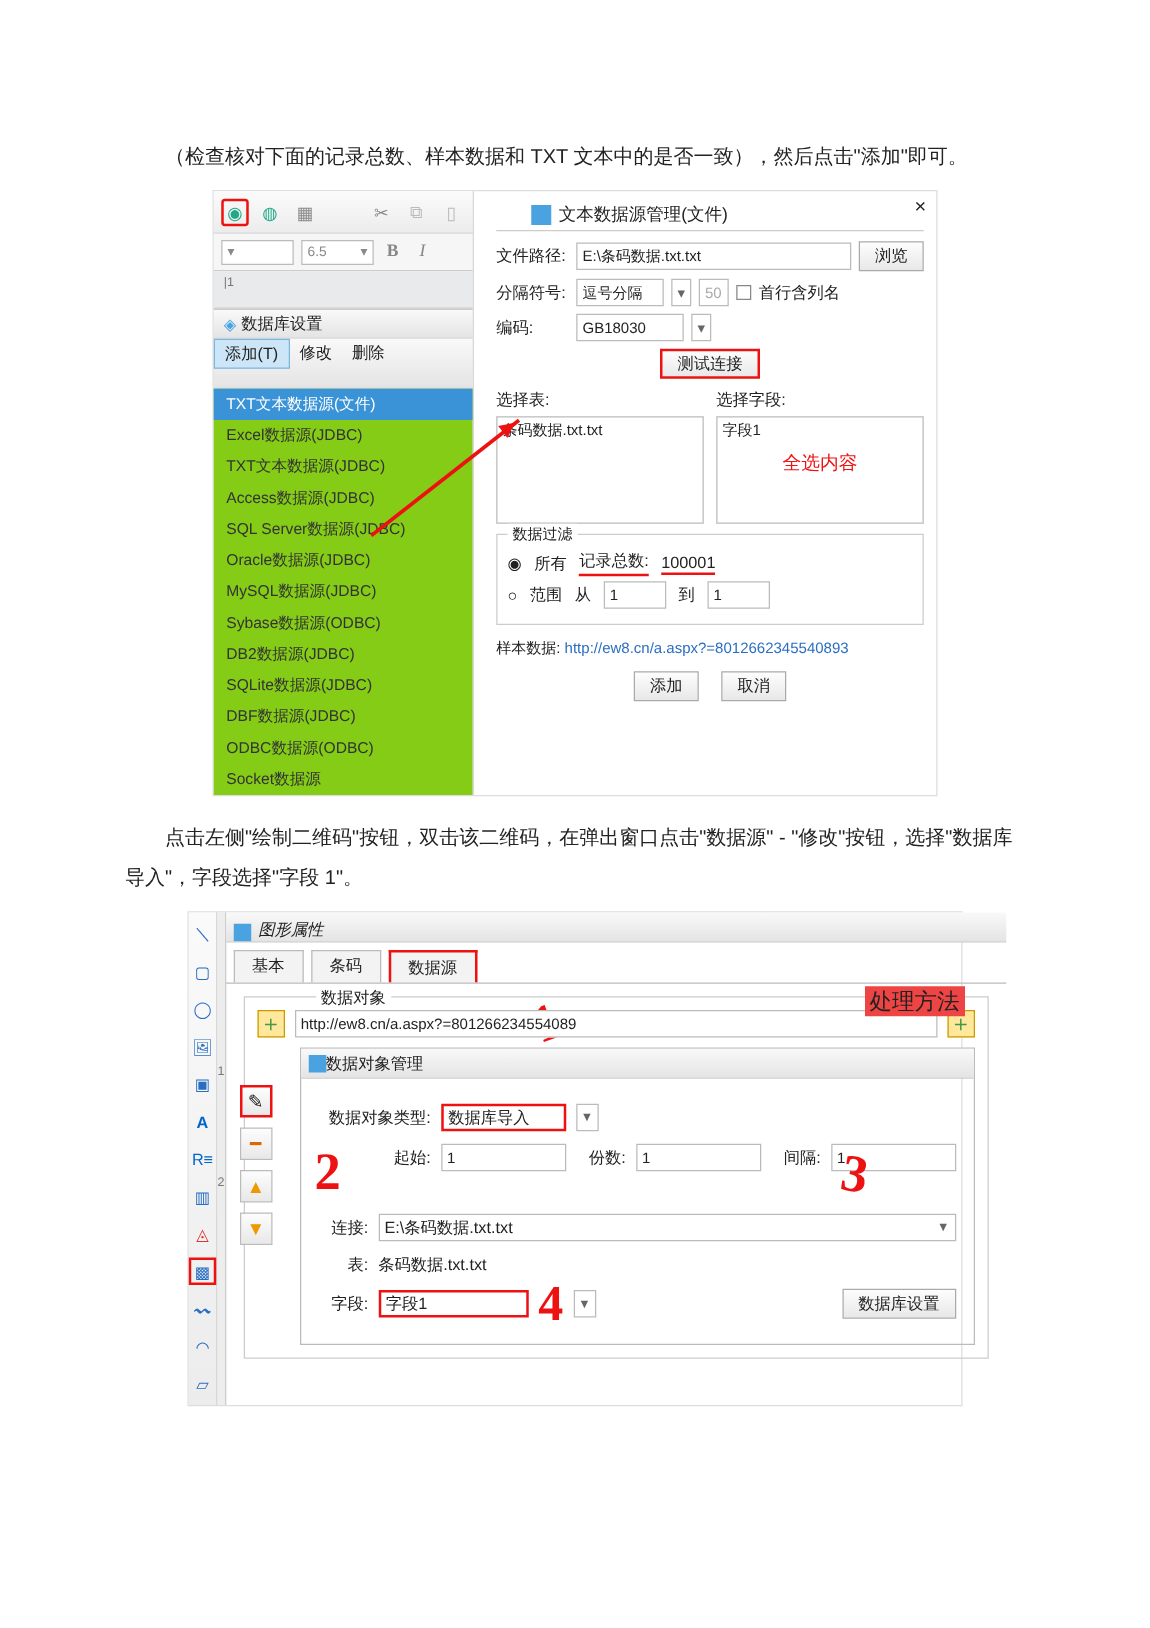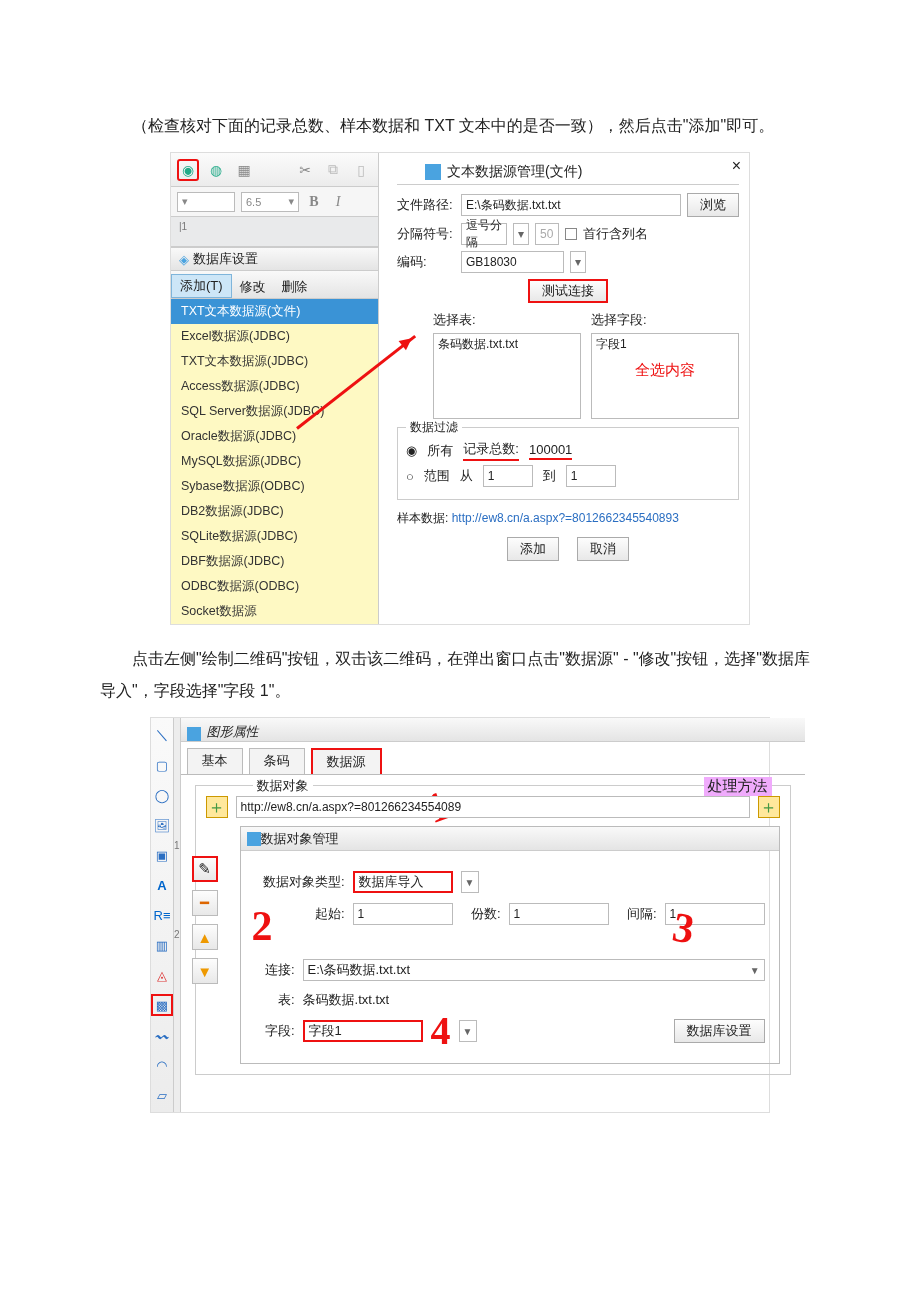--- a/index.html
+++ b/index.html
@@ -62,30 +62,30 @@
   }
   .f1-fontrow .bi { width:18px; text-align:center; font-family:serif; color:#888;}
   .f1-ruler { height:30px; background:#e9eaeb; border-bottom:1px solid #ccc;
     font-size:10px; color:#777; padding:4px 8px;}
   .f1-panel-hdr {
     height:24px; background:linear-gradient(#f9f9f9,#e4e4e4);
     border-top:1px solid #ccc; border-bottom:1px solid #ccc;
     font-size:13px; padding:3px 8px; display:flex; align-items:center; gap:4px;
   }
   .f1-menubar {
-    height:28px; background:linear-gradient(#f9f9f9,#e4e4e4);
+    height:40px; background:linear-gradient(#f9f9f9,#e4e4e4);
     border-bottom:1px solid #ccc; font-size:13px;
-    display:flex; align-items:flex-end;
+    display:flex; align-items:flex-start;
   }
   .f1-menubar span { padding:2px 8px; }
   .f1-menubar .sel {
     background:#cde6f7; border:1px solid #7fb5db;
   }
   .f1-list {
-    background:#fef9c3;
+    background:#84cc16;
   }
   .f1-list div {
     font-size:12.5px; padding:4px 10px; color:#333;
     cursor:default;
   }
   .f1-list div.sel {
     background:#3a93d6; color:#fff;
   }
   
   .f1-dlg {
@@ -108,21 +108,21 @@
     font-size:12px; padding:0 4px; display:inline-flex; align-items:center;
   }
   .btn {
     border:1px solid #aaa; background:linear-gradient(#fdfdfd,#e8e8e8);
     height:24px; padding:0 12px; font-size:13px;
     display:inline-flex; align-items:center; justify-content:center;
     cursor:pointer;
   }
   .f1-testbtn { margin:6px auto; display:flex; justify-content:center;}
   .f1-testbtn .btn { border:2px solid #e11;}
-  .f1-cols { display:flex; gap:10px; margin-top:8px;margin-left:36px;}
+  .f1-cols { display:flex; gap:10px; margin-top:8px;}
   .f1-col { flex:1; }
   .f1-col .hdr { font-size:13px; margin-bottom:4px;}
   .f1-listbox {
     border:1px solid #bbb; height:86px; background:#fff;
     font-size:12px; padding:2px 4px;
   }
   .red-text { color:#e11; font-size:15px; text-align:center; padding-top:8px;}
   .f1-filter { border:1px solid #ccc; padding:8px; margin-top:8px; position:relative;}
   .f1-filter .lg {
     position:absolute; top:-9px; left:8px; background:#fff; padding:0 4px; font-size:12px;
@@ -174,21 +174,21 @@
     border:1px solid #bbb; border-bottom:none;
     padding:3px 14px; font-size:13px; background:#f3f3f3;
   }
   .f2-tabs .tab.redb { border:2px solid #e11; border-bottom:none;}
   .f2-body {
     border-top:1px solid #bbb; padding:10px 14px;
     position:relative;
   }
   .f2-fs { border:1px solid #ccc; padding:10px; position:relative;}
   .f2-fs .lg { position:absolute; top:-9px; left:10px; background:#fff; padding:0 4px; font-size:13px;margin-left:47px;}
-  .f2-fs .rl { position:absolute; top:-9px; right:18px; background:#f0abfc; padding:0 4px; font-size:15px;}
+  .f2-fs .rl { position:absolute; top:-9px; right:18px; background:#ef4444; padding:0 4px; font-size:18px;}
   .f2-urlrow { display:flex; align-items:center; gap:8px; margin-bottom:8px;}
   .f2-urlrow .pm {
     width:22px;height:22px; border:1px solid #c90; background:#ffe89c;
     color:#494; font-size:18px; display:flex; align-items:center; justify-content:center;
   }
   .f2-urlrow .inp { flex:1; }
   .f2-sidebtns { position:absolute; left:-4px; top:70px; display:flex; flex-direction:column; gap:8px;}
   .f2-sidebtns .sb {
     width:26px;height:26px; border:1px solid #bbb; background:linear-gradient(#fdfdfd,#e8e8e8);
     display:flex; align-items:center; justify-content:center; font-size:15px;
@@ -284,29 +284,29 @@
       </div>
       <span class="f1-close">×</span>
 
       <div class="f1-row">
         <label>文件路径:</label>
         <span class="inp" style="flex:1">E:\条码数据.txt.txt</span>
         <span class="btn red-box">浏览</span>
       </div>
       <div class="f1-row">
         <label>分隔符号:</label>
-        <span class="inp" style="width:46px">逗号分隔</span>
+        <span class="inp" style="width:70px">逗号分隔</span>
         <span class="inp" style="width:16px;justify-content:center;color:#666">▾</span>
         <span class="inp" style="width:24px;color:#aaa">50</span>
         <span style="display:inline-block;width:12px;height:12px;border:1px solid #888;"></span>
         <span>首行含列名</span>
       </div>
       <div class="f1-row">
         <label>编码:</label>
-        <span class="inp" style="width:103px">GB18030</span>
+        <span class="inp" style="width:86px">GB18030</span>
         <span class="inp" style="width:16px;justify-content:center;color:#666">▾</span>
       </div>
       <div class="f1-testbtn">
         <span class="btn">测试连接</span>
       </div>
 
       <div class="f1-cols">
         <div class="f1-col">
           <div class="hdr">选择表:</div>
           <div class="f1-listbox">

